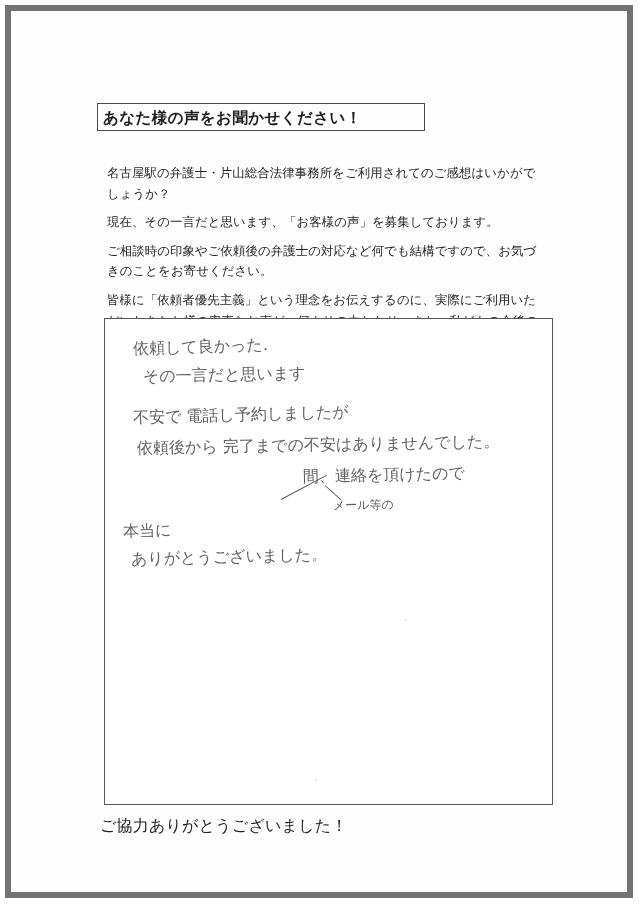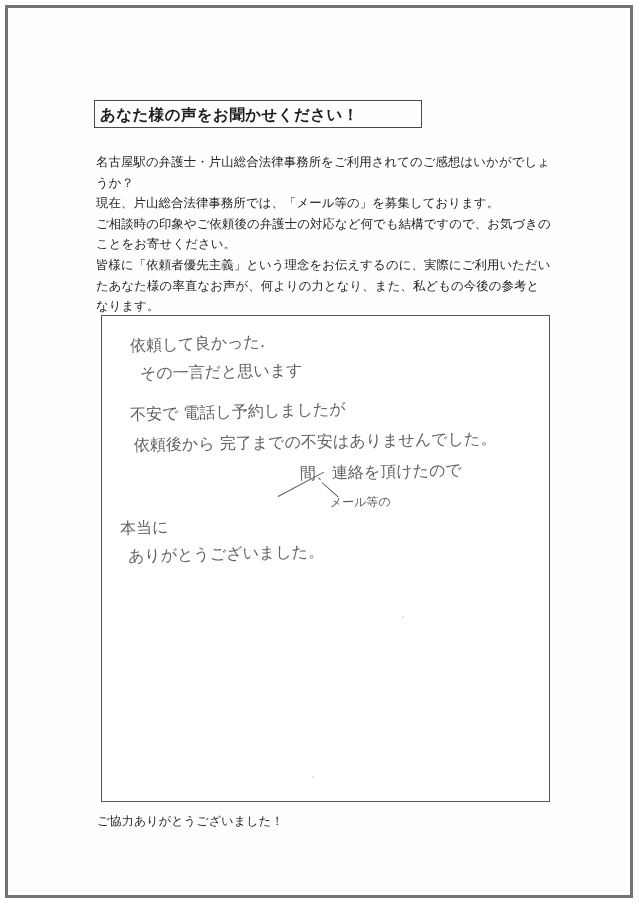--- a/index.html
+++ b/index.html
@@ -15,21 +15,21 @@
     overflow: hidden;
   }
   
   .page-frame {
     position: absolute;
     left: 5px;
     top: 5px;
     width: 628px;
     height: 893px;
     background: #b91c1c;
-    border: 3px solid #737373;
+    border: 6px solid #737373;
     box-sizing: border-box;
   }
   .scan-sheet {
     position: absolute;
     left: 0;
     top: 0;
     right: 0;
     bottom: 0;
     background: #fefefe;
   }
@@ -58,21 +58,21 @@
     position: absolute;
     left: 88px;
     top: 144px;
     width: 455px;
     color: #242424;
     font-size: 12.4px;
     line-height: 20.6px;
     letter-spacing: 0.1px;
   }
   .intro p {
-    margin: 0;
+    margin: 8px;
   }
   
   .answer-box {
     position: absolute;
     left: 93px;
     top: 307px;
     width: 449px;
     height: 487px;
     border: 1px solid #575757;
     box-sizing: border-box;
@@ -114,21 +114,21 @@
     height: 1px;
     transform-origin: left center;
   }
   .caret-mark .s1 { left: 0;  top: 30px; width: 52px; transform: rotate(-28deg); }
   .caret-mark .s2 { left: 44px; top: 16px; width: 22px; transform: rotate(42deg); }
   
   .footer-note {
     position: absolute;
     left: 89px;
     top: 805px;
-    font-size: 12px;
+    font-size: 16px;
     color: #242424;
     letter-spacing: 0.2px;
     white-space: nowrap;
   }
   
   .speckle {
     position: absolute;
     background: #cfcfcf;
     width: 2px;
     height: 2px;
@@ -140,21 +140,21 @@
 <body>
 
 <div class="page-frame">
   <div class="scan-sheet">
 
     <div class="title-box"></div>
     <div class="title-text">あなた様の声をお聞かせください！</div>
 
     <div class="intro">
       <p>名古屋駅の弁護士・片山総合法律事務所をご利用されてのご感想はいかがでしょうか？</p>
-      <p>現在、片山総合法律事務所では、「メール等の」を募集しております。</p>
+      <p>現在、その一言だと思います、「お客様の声」を募集しております。</p>
       <p>ご相談時の印象やご依頼後の弁護士の対応など何でも結構ですので、お気づきのことをお寄せください。</p>
       <p>皆様に「依頼者優先主義」という理念をお伝えするのに、実際にご利用いただいたあなた様の率直なお声が、何よりの力となり、また、私どもの今後の参考となります。</p>
     </div>
 
     <div class="answer-box">
       <div class="hw l1">依頼して良かった.</div>
       <div class="hw l2">その一言だと思います</div>
       <div class="hw l3">不安で 電話し予約しましたが</div>
       <div class="hw l4">依頼後から 完了までの不安はありませんでした。</div>
       <div class="caret-mark">

